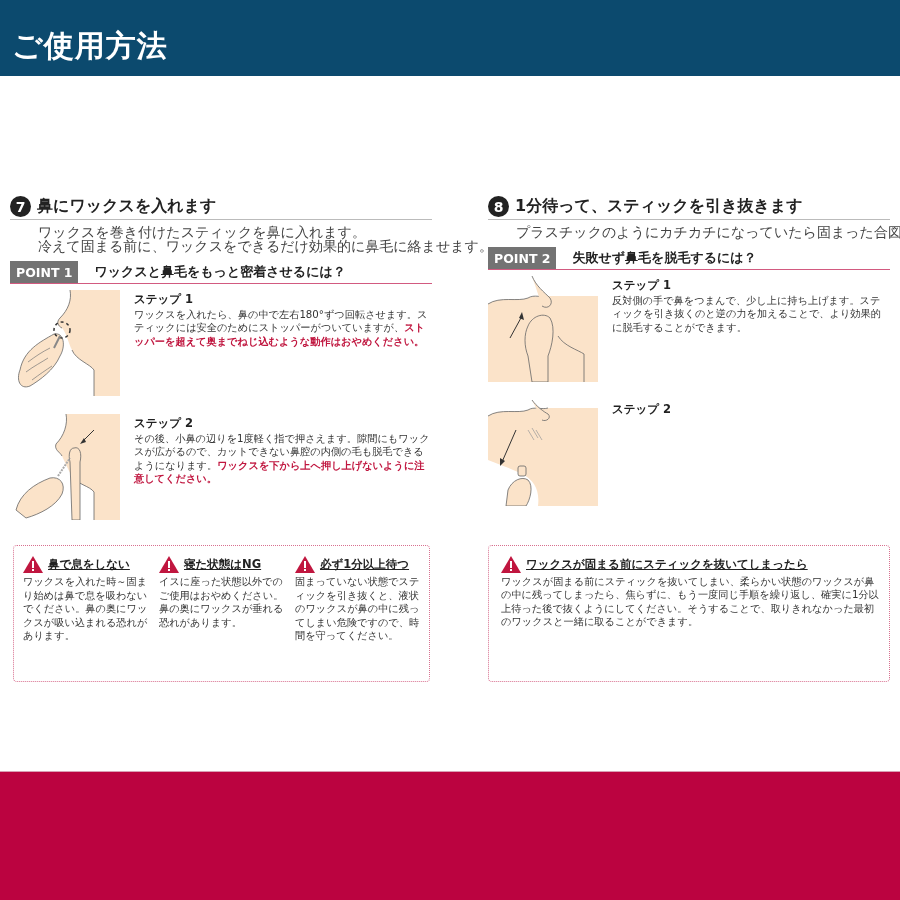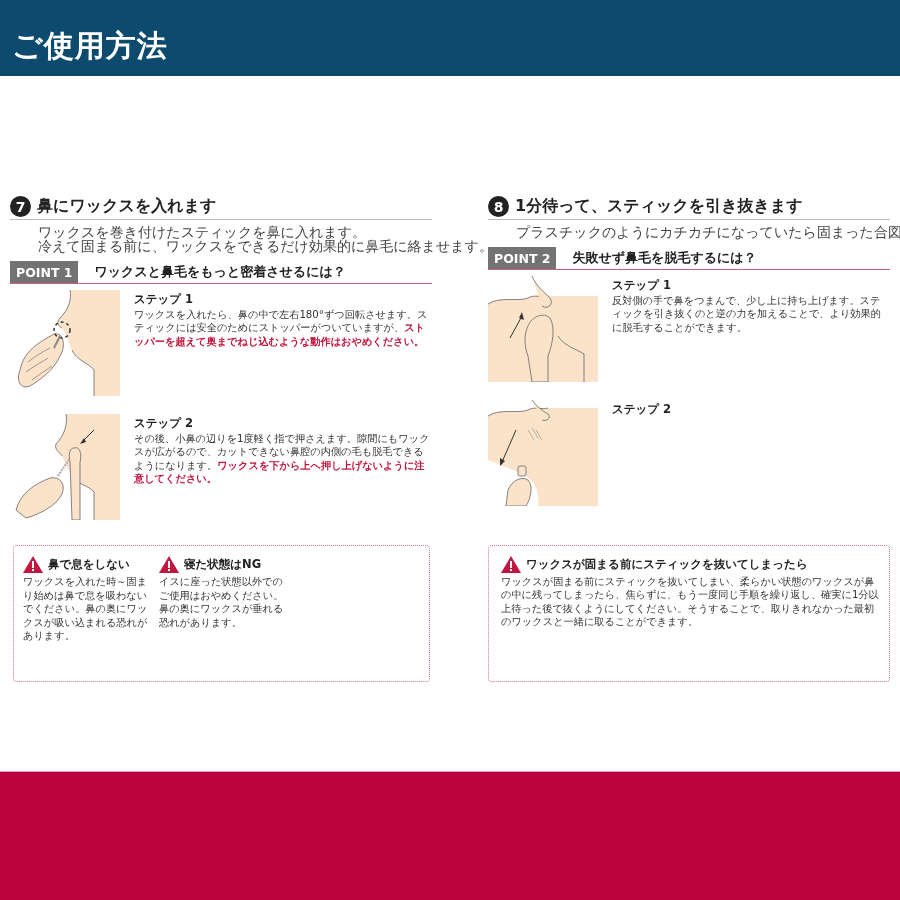--- a/index.html
+++ b/index.html
@@ -34,21 +34,21 @@
     .sub-text .red { color: #c0163f; font-weight: bold; }
     .sub-text .red-u { color: #c0163f; font-weight: bold; text-decoration: underline; }
     .arrow-down { position: absolute; left: 60px; font-size: 9px; color: #222; }
 
     .caution-box { position: absolute; border: 1.5px dotted #d8708f; border-radius: 4px; background: #fff; }
     .caution-box.left { left: 13px; top: 545px; width: 417px; height: 137px; }
     .caution-box.right { left: 488px; top: 545px; width: 402px; height: 137px; }
 
     .caution-cols { display: flex; padding: 10px 0 0 9px; gap: 10px; }
     .caution-col { width: 126px; }
-    .caution-head { display: flex; align-items: center; font-weight: bold; font-size: 11.5px; color: #222; white-space: nowrap; margin-bottom: 2px; }
+    .caution-head { display: flex; align-items: center; font-weight: bold; font-size: 11.5px; color: #222; white-space: nowrap; margin-bottom: 2px; text-decoration: underline; }
     .warn-icon { width: 20px; height: 17px; margin-right: 5px; flex-shrink: 0; }
     .caution-body { font-size: 10.2px; line-height: 13.6px; color: #333; }
 
     .caution-wide { padding: 10px 10px 0 12px; }
     .caution-wide .caution-body { font-size: 10.2px; line-height: 13.4px; }
   </style>
 </head>
 <body>
 
 <div class="top-banner">
@@ -131,20 +131,31 @@
       <div class="caution-head">
         <svg class="warn-icon" viewBox="0 0 20 17">
             <polygon points="10,0 20,17 0,17" fill="#c0163f"></polygon>
             <rect x="9" y="5" width="2" height="7" fill="#fff"></rect>
             <rect x="9" y="13" width="2" height="2" fill="#fff"></rect>
           </svg>
         <span>寝た状態はNG</span>
       </div>
       <div class="caution-body">イスに座った状態以外でのご使用はおやめください。鼻の奥にワックスが垂れる恐れがあります。</div>
     </div>
+    <div class="caution-col">
+      <div class="caution-head">
+        <svg class="warn-icon" viewBox="0 0 20 17">
+            <polygon points="10,0 20,17 0,17" fill="#c0163f"></polygon>
+            <rect x="9" y="5" width="2" height="7" fill="#fff"></rect>
+            <rect x="9" y="13" width="2" height="2" fill="#fff"></rect>
+          </svg>
+        <span>必ず1分以上待つ</span>
+      </div>
+      <div class="caution-body">固まっていない状態でスティックを引き抜くと、液状のワックスが鼻の中に残ってしまい危険ですので、時間を守ってください。</div>
+    </div>
   </div>
 </div>
 
 <div class="col right">
   <div class="step-head">
     <div class="badge">8</div>
     <div class="step-title">1分待って、スティックを引き抜きます</div>
   </div>
   <div class="step-desc">
     <div>プラスチックのようにカチカチになっていたら固まった合図です。</div>

